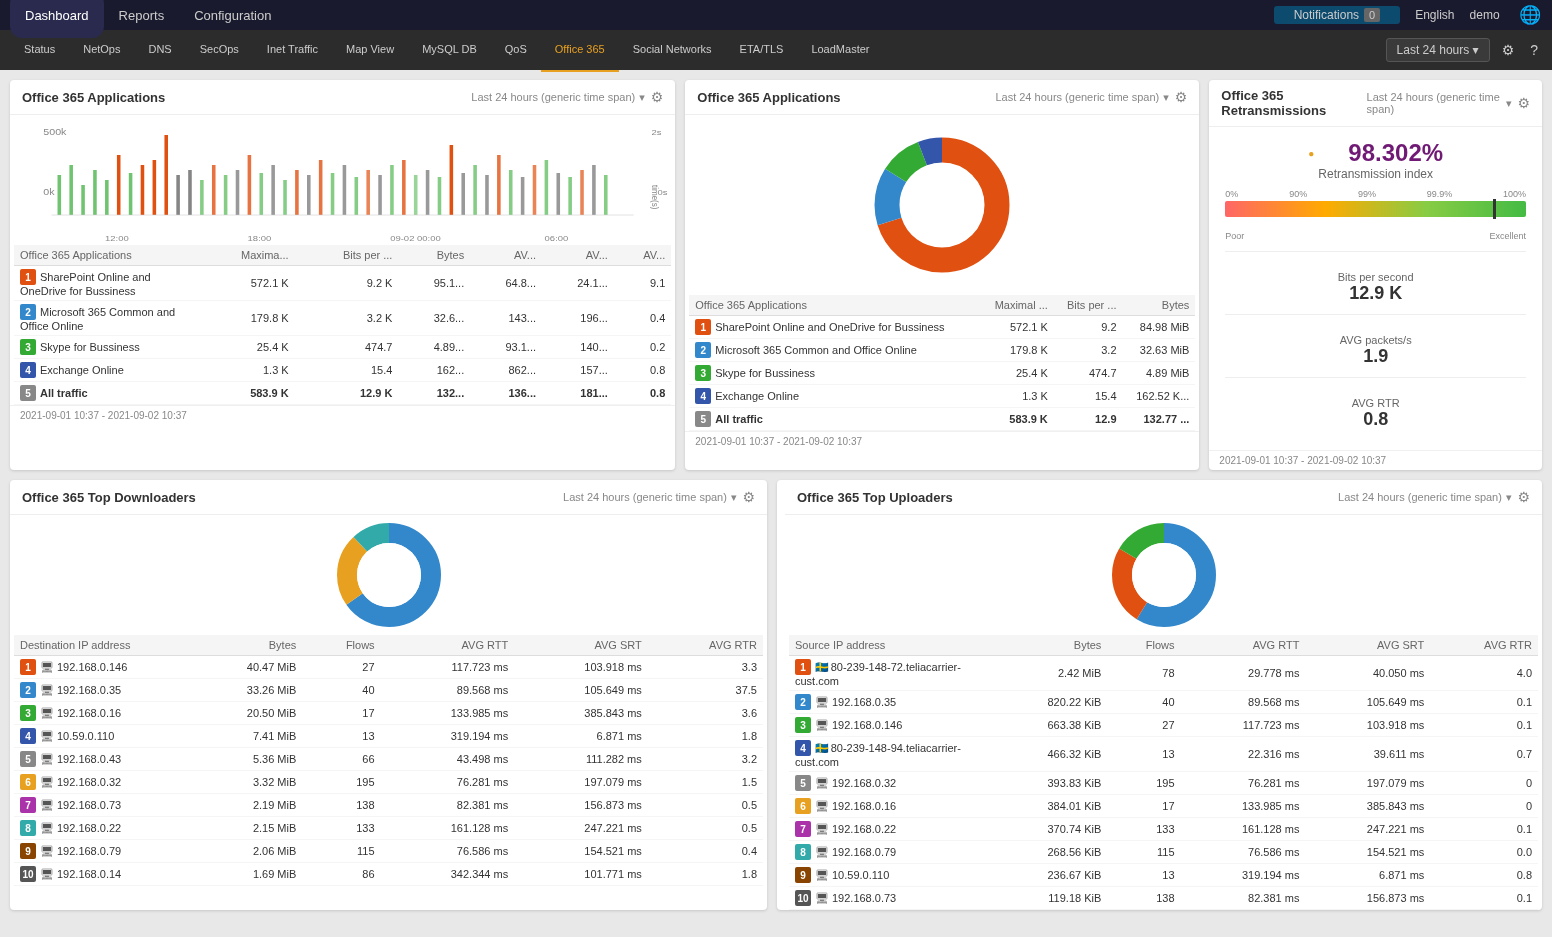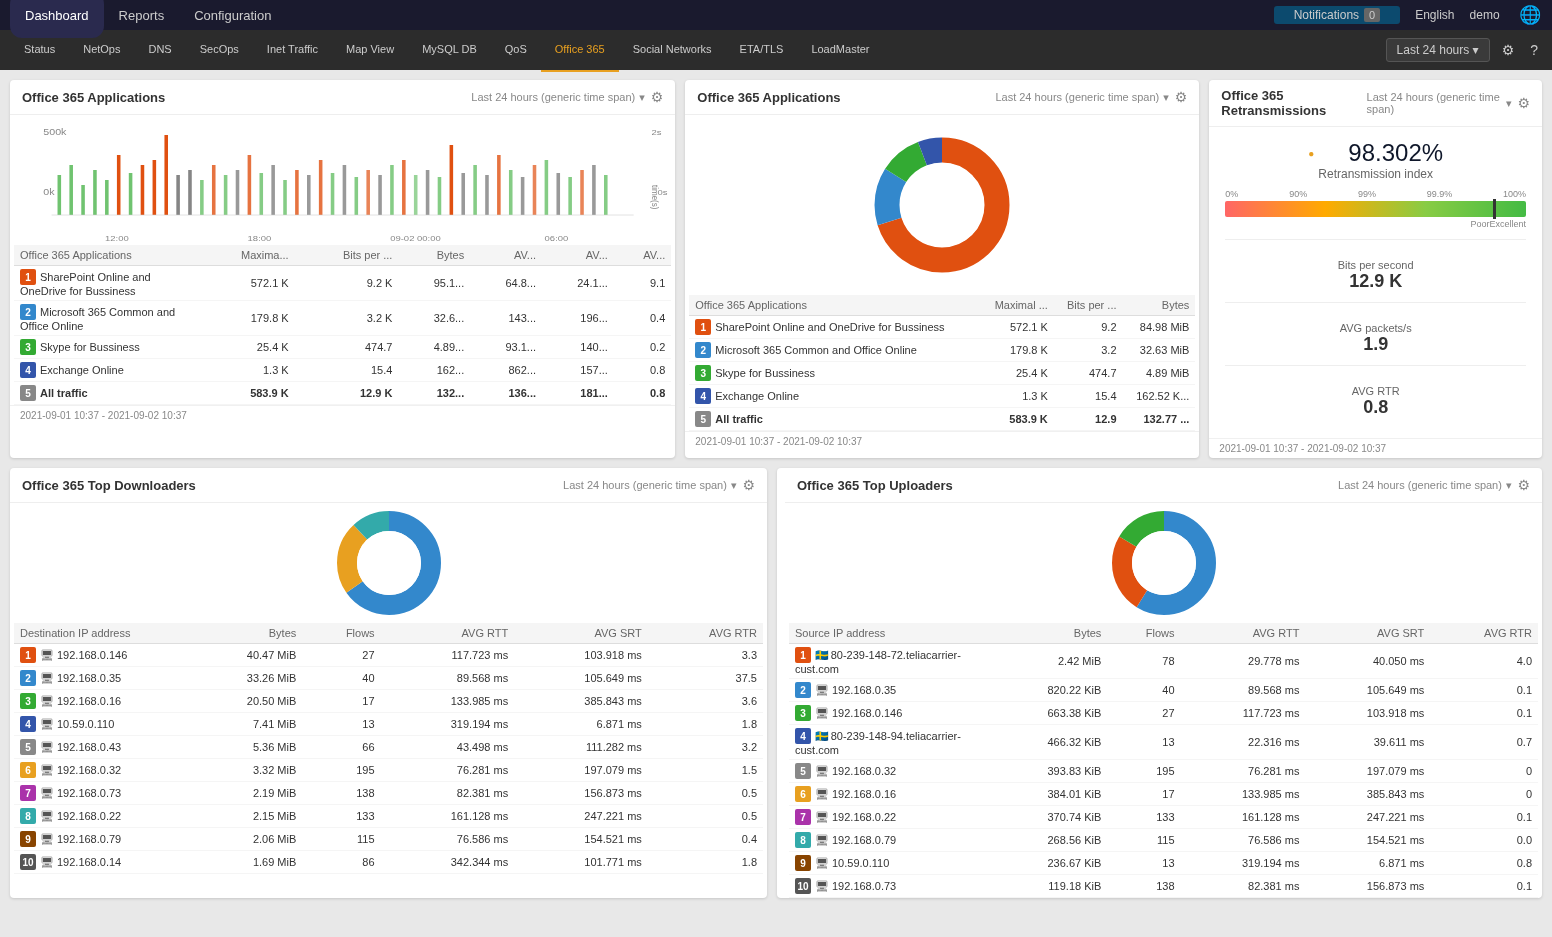--- a/index.html
+++ b/index.html
@@ -443,36 +443,36 @@
           <span class="panel-time">
             <span>Last 24 hours (generic time span)</span>
             <span>▾</span>
           </span>
           <span class="panel-gear">⚙</span>
         </div>
       </div>
       <div style="padding: 12px 16px; text-align: center;">
         <div style="display:flex; align-items:center; justify-content:center; gap:6px;">
           <span style="color:#e8a020; font-size:10px;">●</span>
-          <span class="retrans-value" style="font-size:24px;font-weight:normal;color:#0f172a;margin-left:28px;">98.302%</span>
+          <span class="retrans-value" style="font-size:24px;font-weight:bold;color:#701a75;margin-left:28px;">98.302%</span>
         </div>
         <div class="retrans-label" style="font-size:12px;color:#666;margin-bottom:8px;">Retransmission index</div>
 
         <div>
           <div style="display:flex; justify-content:space-between; font-size:9px; color:#888; margin-bottom:2px;">
             <span>0%</span>
             <span>90%</span>
             <span>99%</span>
             <span>99.9%</span>
             <span>100%</span>
           </div>
           <div style="height:16px; background:linear-gradient(to right, #ff6666, #ffaa00, #88cc44, #44bb44); border-radius:2px; position:relative;">
             <div style="position:absolute; right:10%; top:-2px; width:3px; height:20px; background:#333;"></div>
           </div>
-          <div style="display:flex; justify-content:flex-end; font-size:9px; color:#888; margin-top:2px;">
+          <div style="display:flex; justify-content:space-between; font-size:9px; color:#888; margin-top:14px;">
             <span>Poor</span>
             <span>Excellent</span>
           </div>
         </div>
 
         <hr class="divider" style="margin:10px 0;">
         <div class="metric-section">
           <div class="metric-label">Bits per second</div>
           <div class="metric-value">12.9 K</div>
         </div>

